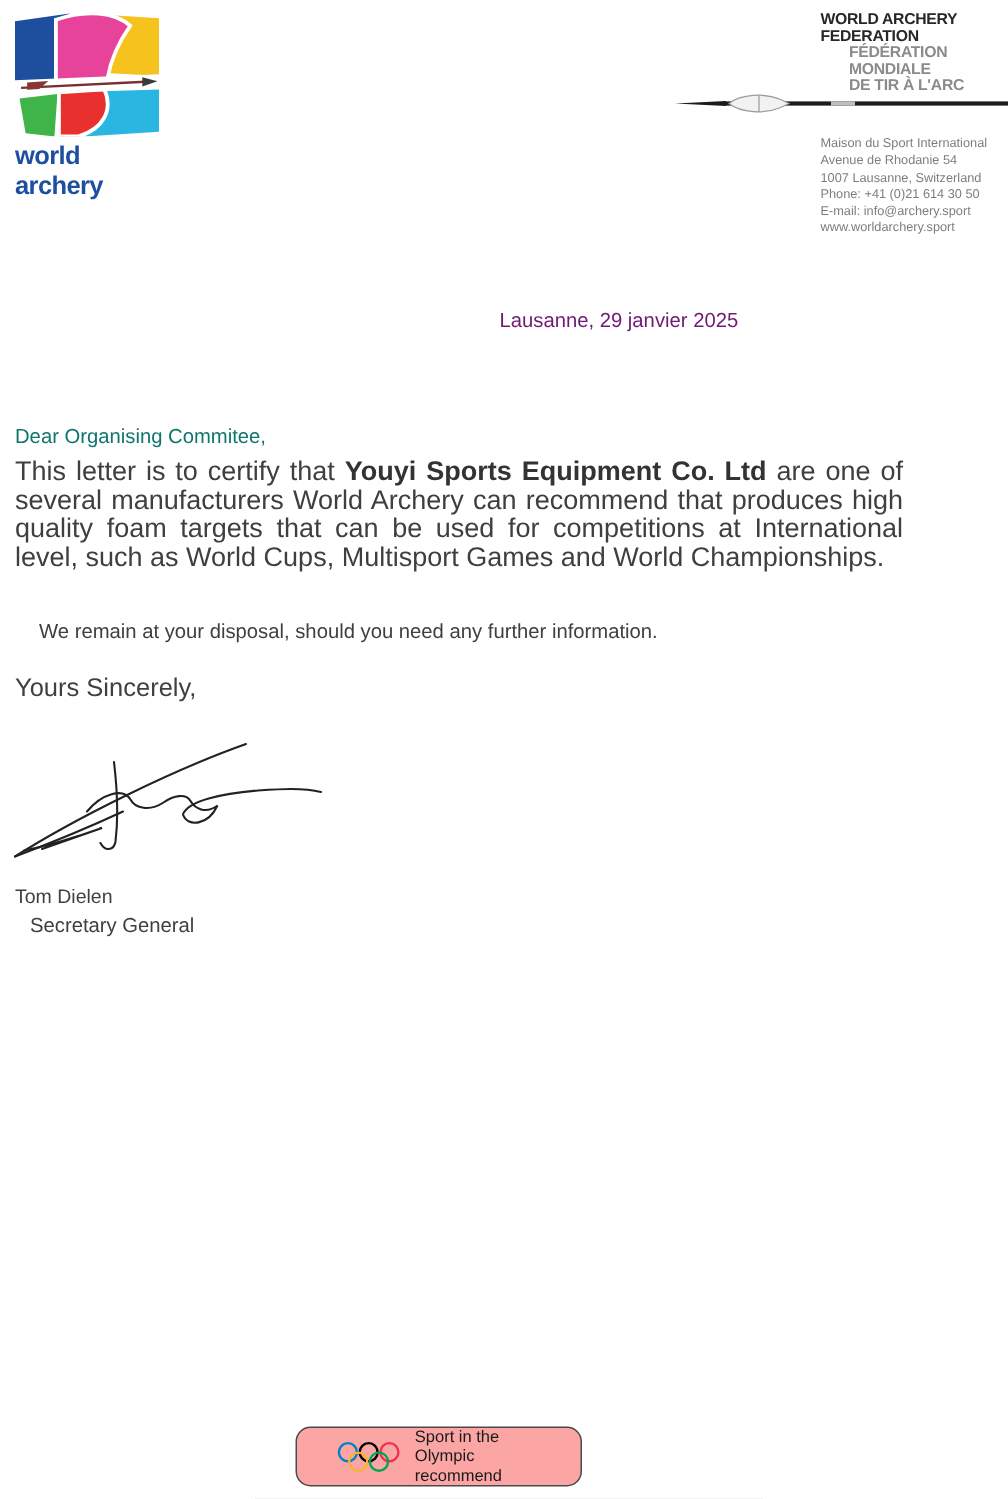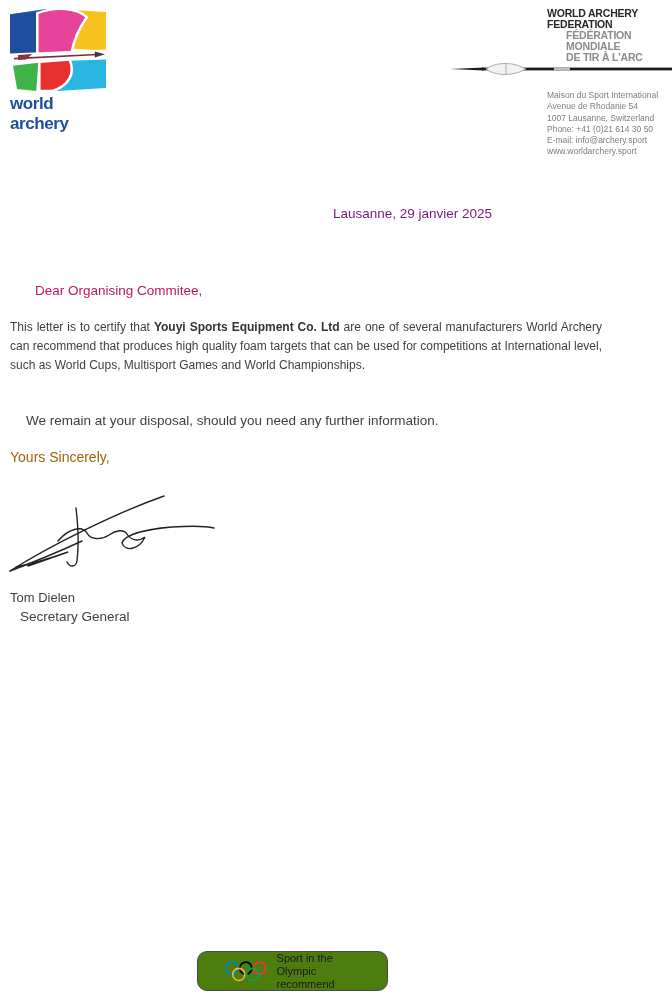--- a/index.html
+++ b/index.html
@@ -20,35 +20,35 @@
   
   .head-right { position:absolute; left:547px; top:8px; width:122px; }
   .head-org div { font-size:10.5px; font-weight:bold; line-height:11px; letter-spacing:-0.2px; }
   .org-en { color:#262626; }
   .org-fr { color:#8b8b8b;margin-left:19px; }
   .arrow-graphic { position:absolute; left:448px; top:60px; width:224px; height:18px; }
   .address { position:absolute; left:547px; top:90px; font-size:8.5px; line-height:11.3px; color:#7d7d7d; }
 
   
   .dateline  { position:absolute; left:333px; top:206px; font-size:13.5px; color:#701a75; }
-  .salutation{ position:absolute; left:10px;  top:283px; font-size:13.5px; color:#be185d;margin-left:25px; }
-  .body-par  { position:absolute; left:10px;  top:318px; width:592px; font-size:12px;
+  .salutation{ position:absolute; left:10px;  top:283px; font-size:13.5px; color:#0f766e; }
+  .body-par  { position:absolute; left:10px;  top:305px; width:592px; font-size:18px;
                line-height:19px; color:#3f3f3f; text-align:justify; }
   .body-par b{ color:#333333; }
   .closing   { position:absolute; left:10px; top:413px; font-size:13.5px; color:#3f3f3f;margin-left:16px; }
-  .signoff   { position:absolute; left:10px; top:449px; font-size:14px; color:#a16207; }
+  .signoff   { position:absolute; left:10px; top:449px; font-size:17px; color:#404040; }
   .signature { position:absolute; left:6px;  top:483px; }
   .sig-name  { position:absolute; left:10px; top:590px; font-size:13px; color:#3f3f3f; }
   .sig-title { position:absolute; left:20px; top:609px; font-size:13.5px; color:#3f3f3f; }
 
   
   .footer-badge {
     position:absolute; left:197px; top:951px; width:191px; height:40px;
     border:1px solid #4a4a4a; border-radius:10px; box-sizing:border-box;
-    display:flex; align-items:center; gap:9px; padding:0 26px; background:#4d7c0f;
+    display:flex; align-items:center; gap:9px; padding:0 26px; background:#fca5a5;
   }
   .badge-text { font-size:11px; line-height:13px; color:#1a1a1a; }
 </style>
 </head>
 <body>
 
 <div class="page">
 
   <div class="logo">
     <svg width="96" height="83" viewBox="0 0 95 82">

